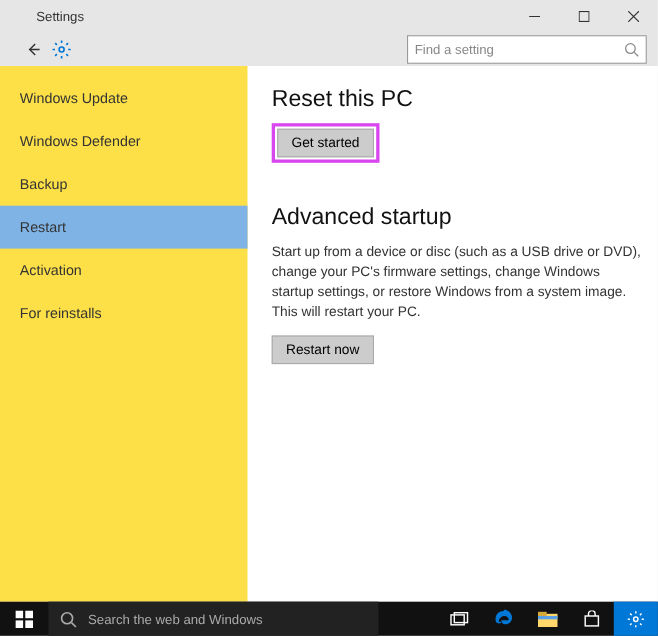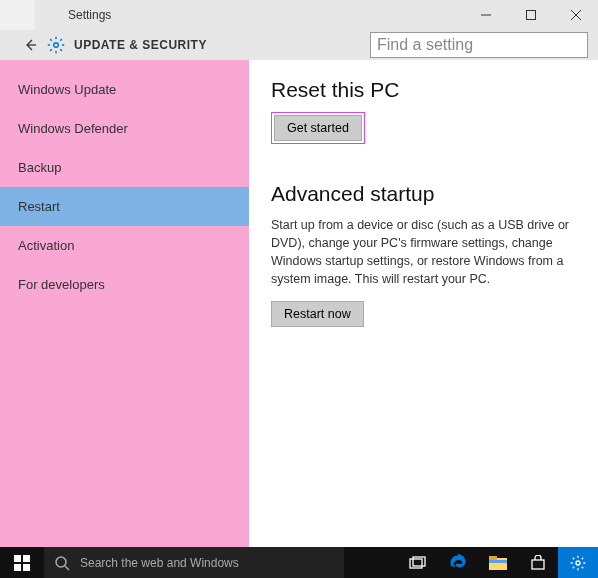--- a/index.html
+++ b/index.html
@@ -1,41 +1,41 @@
 <!DOCTYPE html>
 <html><head>
 <meta charset="utf-8">
 <style>
 * { margin: 0; padding: 0; box-sizing: border-box; font-family: "Segoe UI", Tahoma, sans-serif; }
 body { width: 598px; height: 578px; background: #f0f0f0; overflow: hidden; }
 
-.titlebar { height: 30px; display: flex; align-items: center; padding-left: 33px; background: #e6e6e6; margin-left: 35px; }
+.titlebar { height: 30px; display: flex; align-items: center; padding-left: 33px; background: #e6e6e6; }
 .titlebar-title { flex: 1; font-size: 12px; color: #333; }
 .tb-btn { width: 45px; height: 30px; display: flex; align-items: center; justify-content: center; cursor: pointer; }
 .tb-btn svg { stroke: #333; stroke-width: 1; fill: none; }
 
 .header { height: 30px; display: flex; align-items: center; padding: 0 10px 0 18px; background: #e6e6e6; }
 .back-btn { width: 24px; height: 24px; display: flex; align-items: center; justify-content: center; cursor: pointer; }
 .gear-icon { width: 20px; height: 20px; margin-left: 4px; margin-right: 8px; display: flex; align-items: center; justify-content: center; }
 .page-title { font-size: 12px; font-weight: 600; letter-spacing: 0.5px; color: #333; }
 .search-wrap { margin-left: auto; width: 218px; height: 26px; border: 1px solid #999; background: #fff; display: flex; align-items: center; padding: 0 6px; }
-.search-input { flex: 1; border: none; outline: none; font-size: 16px; color: #333; background: transparent; }
+.search-input { flex: 1; border: none; outline: none; font-size: 12px; color: #333; background: transparent; }
 .search-input::placeholder { color: #888; }
 .search-icon { width: 14px; height: 14px; }
 
 .body { display: flex; height: 487px; background: #fff; }
-.sidebar { width: 249px; background: #f9a8d4; padding-top: 10px; }
+.sidebar { width: 225px; background: #fde047; padding-top: 10px; }
 .side-item { padding: 12px 18px; font-size: 13px; color: #333; cursor: pointer; }
 .side-item.active { background: #7fb2e5; }
 
 .content { flex: 1; padding: 8px 12px 18px 22px; }
 .section-title { font-size: 21px; font-weight: 400; margin: 10px 0 10px; color: #111; }
 .section-body { font-size: 12.5px; color: #333; line-height: 1.45; margin-bottom: 12px; }
 .win-btn { padding: 5px 12px; font-size: 12.5px; background: #ccc; border: 1px solid #aaa; cursor: pointer; display: inline-block; }
-.highlight-red { border: 1px solid #d946ef; padding: 2px; display: inline-block; }
+.highlight-red { border: 3px solid #d946ef; padding: 2px; display: inline-block; }
 .section + .section { margin-top: 38px; }
 
 .taskbar { position: absolute; bottom: 0; left: 0; width: 598px; height: 31px; background: #111; display: flex; align-items: flex-start; }
 .start-btn { width: 44px; height: 31px; display: flex; align-items: center; justify-content: center; cursor: pointer; }
 .cortana { flex: 1; max-width: 300px; height: 31px; display: flex; align-items: center; padding: 0 10px; background: #222; }
 .cortana-icon { width: 16px; height: 16px; margin-right: 10px; }
 .cortana-text { font-size: 12px; color: #aaa; }
 .tb-right { margin-left: auto; display: flex; height: 31px; }
 .tb-app { width: 40px; height: 31px; display: flex; align-items: center; justify-content: center; cursor: pointer; }
 .tb-app.active { background: #0078d7; }
@@ -69,38 +69,37 @@
         <path d="M10 3 L5 8 L10 13"></path>
         <line x1="5" y1="8" x2="14" y2="8"></line>
       </svg>
   </div>
   <div class="gear-icon">
     <svg width="18" height="18" viewBox="0 0 24 24" fill="none" stroke="#0078d7" stroke-width="2">
         <circle cx="12" cy="12" r="3"></circle>
         <path d="M12 1v3M12 20v3M4.2 4.2l2.1 2.1M17.7 17.7l2.1 2.1M1 12h3M20 12h3M4.2 19.8l2.1-2.1M17.7 6.3l2.1-2.1"></path>
       </svg>
   </div>
-  <div class="page-title">UPDATE &amp; SECURITY</div>
   <div class="search-wrap">
     <input class="search-input" placeholder="Find a setting" style="">
     <svg class="search-icon" viewBox="0 0 16 16" fill="none" stroke="#888" stroke-width="1.3">
         <circle cx="7" cy="7" r="5"></circle>
         <line x1="11" y1="11" x2="15" y2="15"></line>
       </svg>
   </div>
 </div>
 
 <div class="body">
   <div class="sidebar">
     <div class="side-item">Windows Update</div>
     <div class="side-item">Windows Defender</div>
     <div class="side-item">Backup</div>
     <div class="side-item active">Restart</div>
     <div class="side-item">Activation</div>
-    <div class="side-item">For developers</div>
+    <div class="side-item">For reinstalls</div>
   </div>
 
   <div class="content">
     <div class="section">
       <div class="section-title">Reset this PC</div>
       <span class="highlight-red">
         <span class="win-btn">Get started</span>
       </span>
     </div>
 

